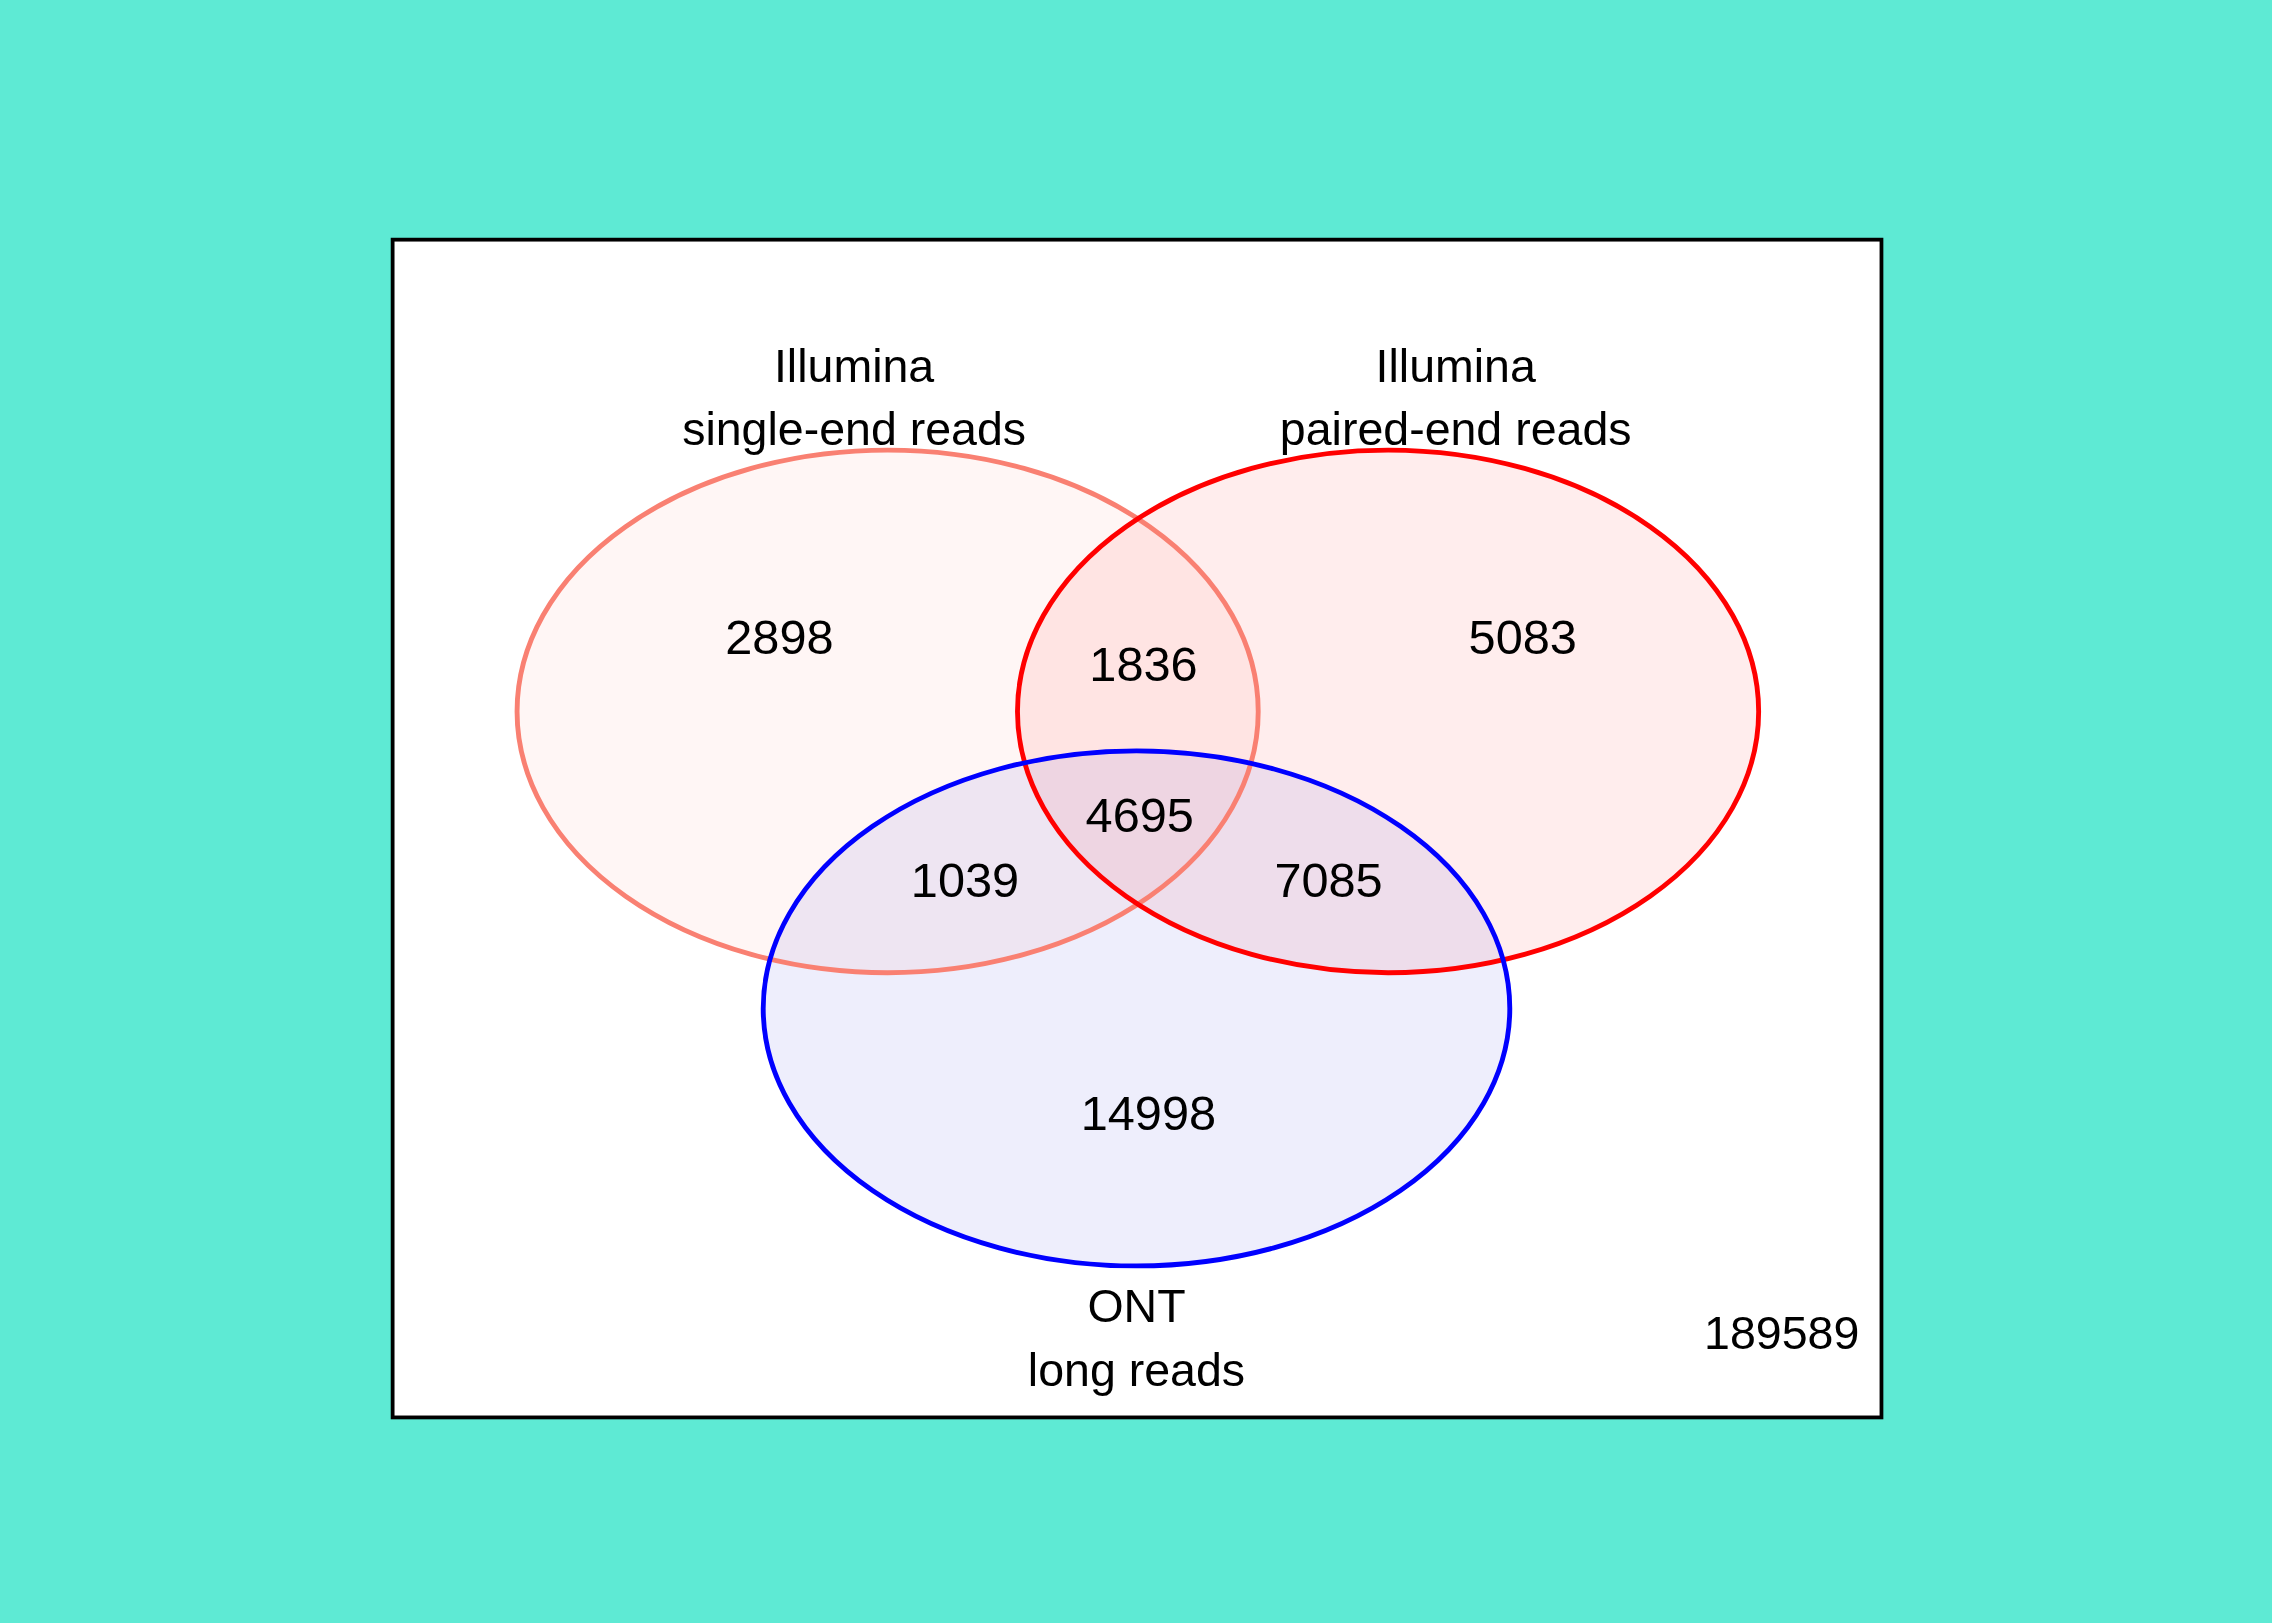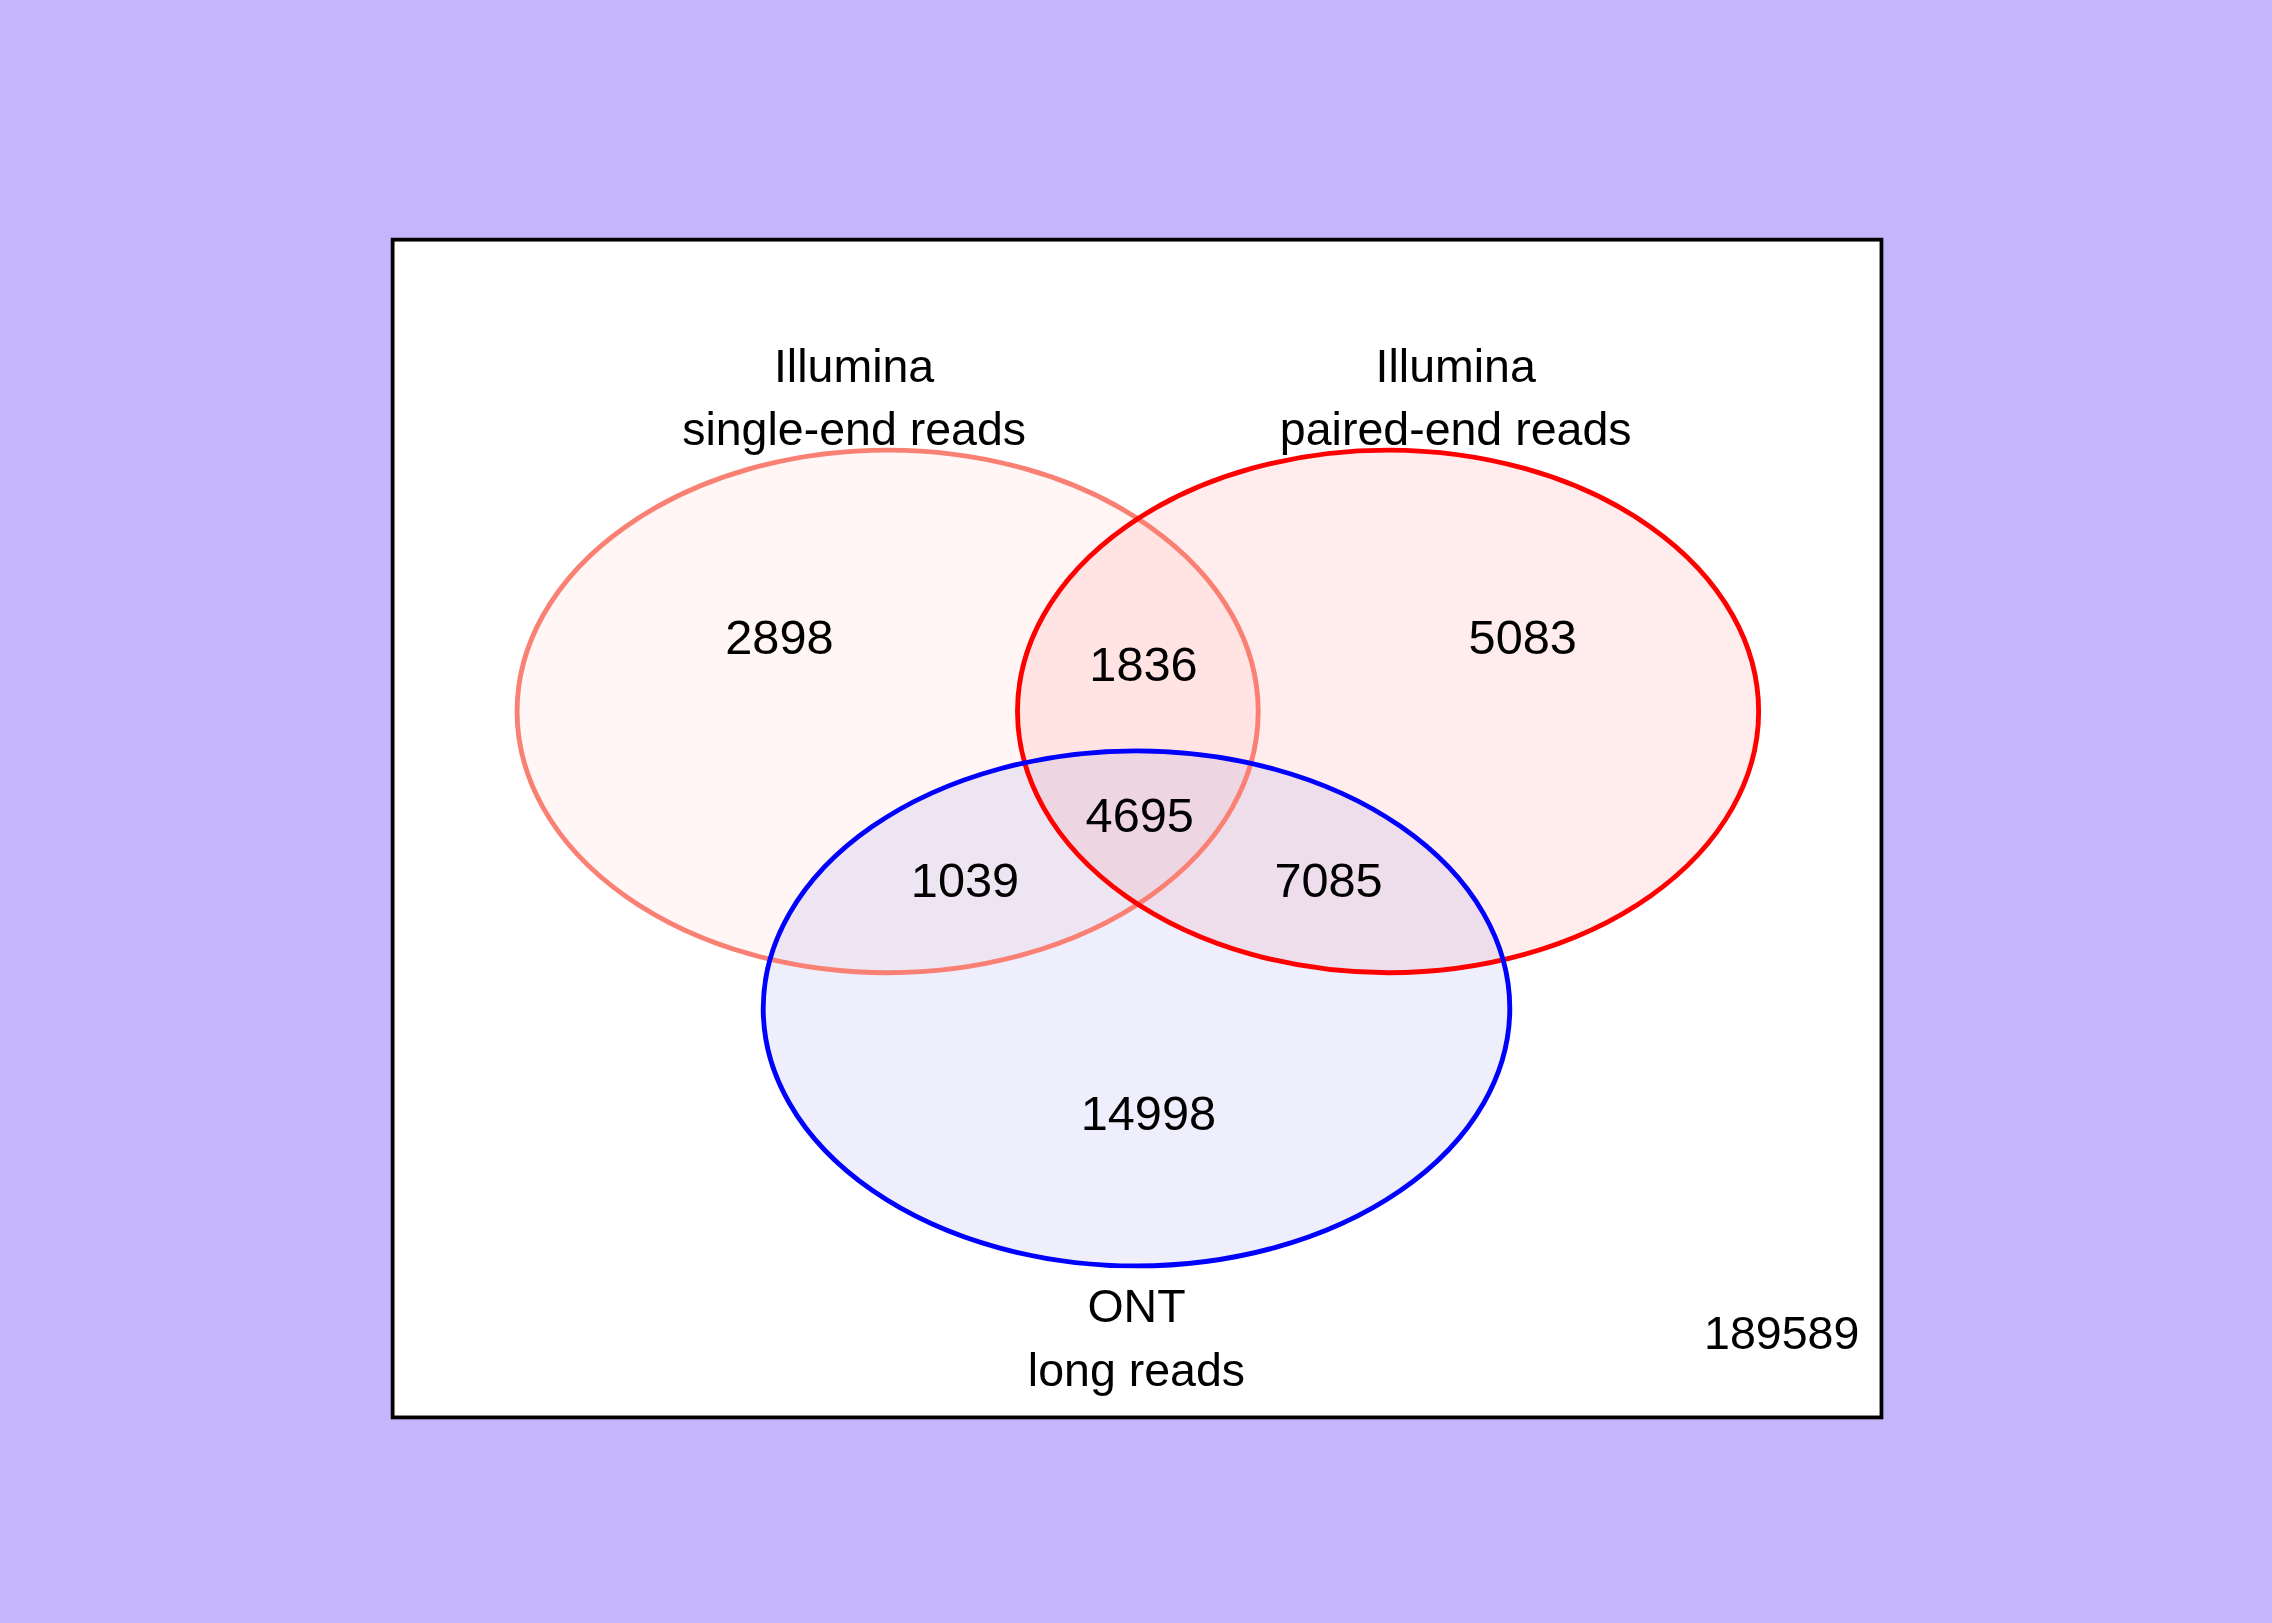--- a/index.html
+++ b/index.html
@@ -10,21 +10,21 @@
   body {
     width: 2273px;
     height: 1623px;
     font-family: "Liberation Sans", sans-serif;
     overflow: hidden;
   }
   #venn-figure {
     position: relative;
     width: 2273px;
     height: 1623px;
-    background: #c4b5fd;
+    background: #5eead4;
   }
   #venn-svg {
     position: absolute;
     left: 0;
     top: 0;
     width: 2273px;
     height: 1623px;
     display: block;
   }
   .venn-label,

